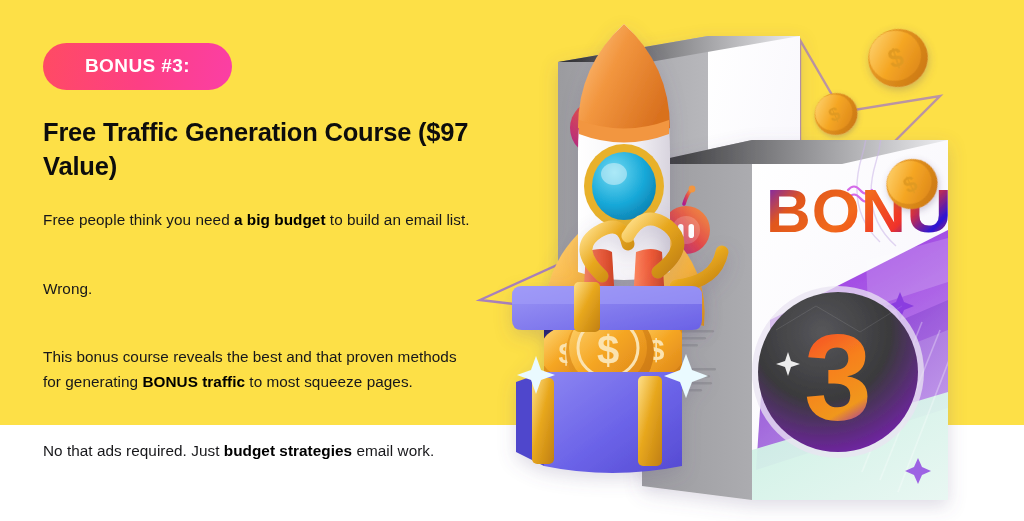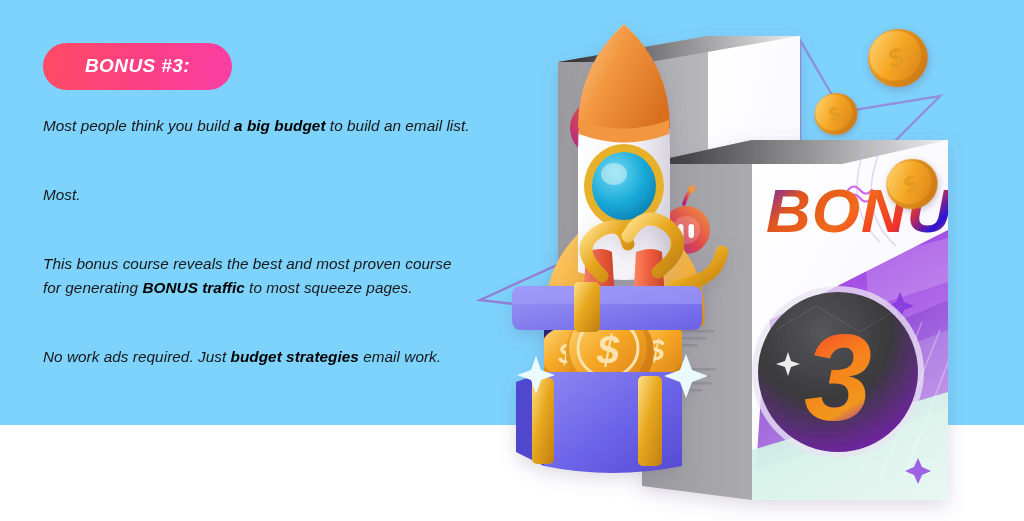--- a/index.html
+++ b/index.html
@@ -2,21 +2,21 @@
 <html><head>
 <meta charset="utf-8">
 <style>
   * { box-sizing: border-box; margin: 0; padding: 0; }
   html, body {
     width: 1024px; height: 521px;
     background: #ffffff;
     font-family: "Liberation Sans", sans-serif;
     overflow: hidden;
   }
-  #page { position: relative; width: 1024px; height: 425px; background: #7dd3fc; font-style: italic; }
+  #page { position: relative; width: 1024px; height: 425px; background: #fde047; }
 
   
   .left-col {
     position: absolute; left: 43px; top: 43px; width: 430px;
   }
   .badge {
     display: inline-block;
     padding: 13px 42px 15px;
     border-radius: 999px;
     background: linear-gradient(100deg, #ff4b63 0%, #fd3f84 52%, #fb3fa5 100%);
@@ -43,33 +43,34 @@
 </style>
 </head>
 <body>
 
 <div id="page">
 
   <div class="left-col">
 
     <div class="badge">BONUS #3:</div>
 
+    <h2 class="headline">Free Traffic Generation Course ($97 Value)</h2>
 
     <div class="body-copy">
       <p class="para">
-        <span>Most people think you build </span><b>a big budget</b><span> to build an email list.</span>
+        <span>Free people think you need </span><b>a big budget</b><span> to build an email list.</span>
       </p>
       <p class="para">
-        <span>Most.</span><b></b><span></span>
+        <span>Wrong.</span><b></b><span></span>
       </p>
       <p class="para">
-        <span>This bonus course reveals the best and most proven course for generating </span><b>BONUS traffic</b><span> to most squeeze pages.</span>
+        <span>This bonus course reveals the best and that proven methods for generating </span><b>BONUS traffic</b><span> to most squeeze pages.</span>
       </p>
       <p class="para">
-        <span>No work ads required. Just </span><b>budget strategies</b><span> email work.</span>
+        <span>No that ads required. Just </span><b>budget strategies</b><span> email work.</span>
       </p>
     </div>
   </div>
 
   <div class="graphic">
     <svg viewBox="0 0 554 521" xmlns="http://www.w3.org/2000/svg">
       <defs>
         <linearGradient id="gBoxFront" x1="0" y1="0" x2="1" y2="1">
           <stop offset="0%" stop-color="#ffffff"></stop>
             <stop offset="100%" stop-color="#f6f4fb"></stop>

